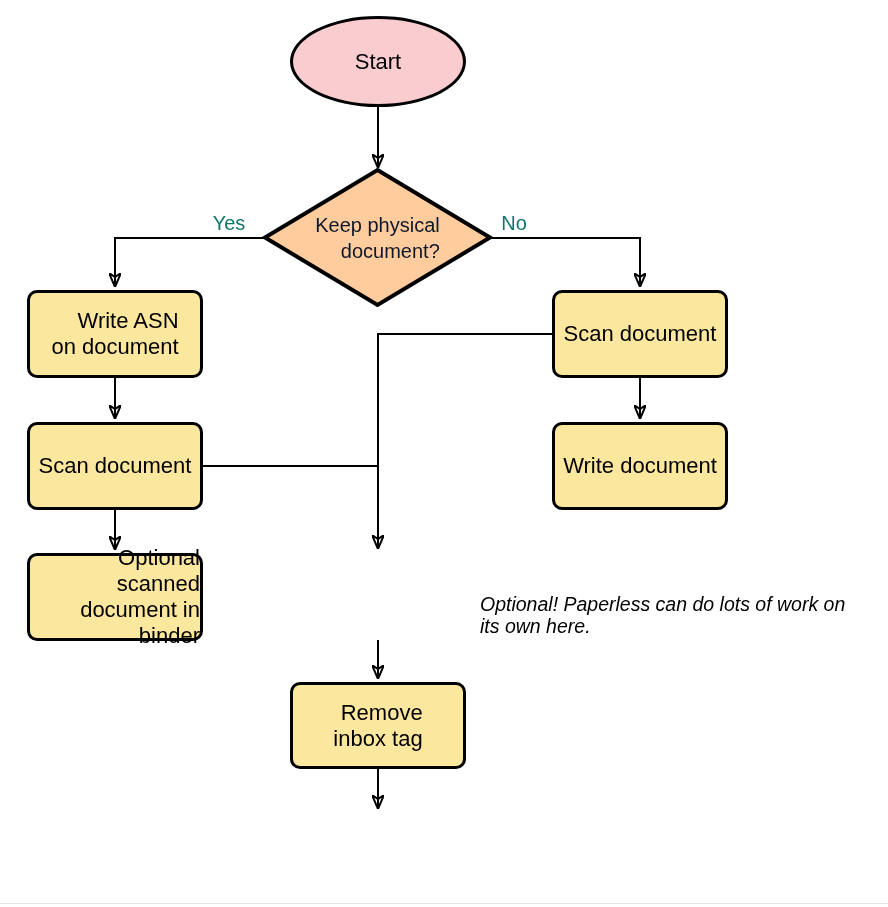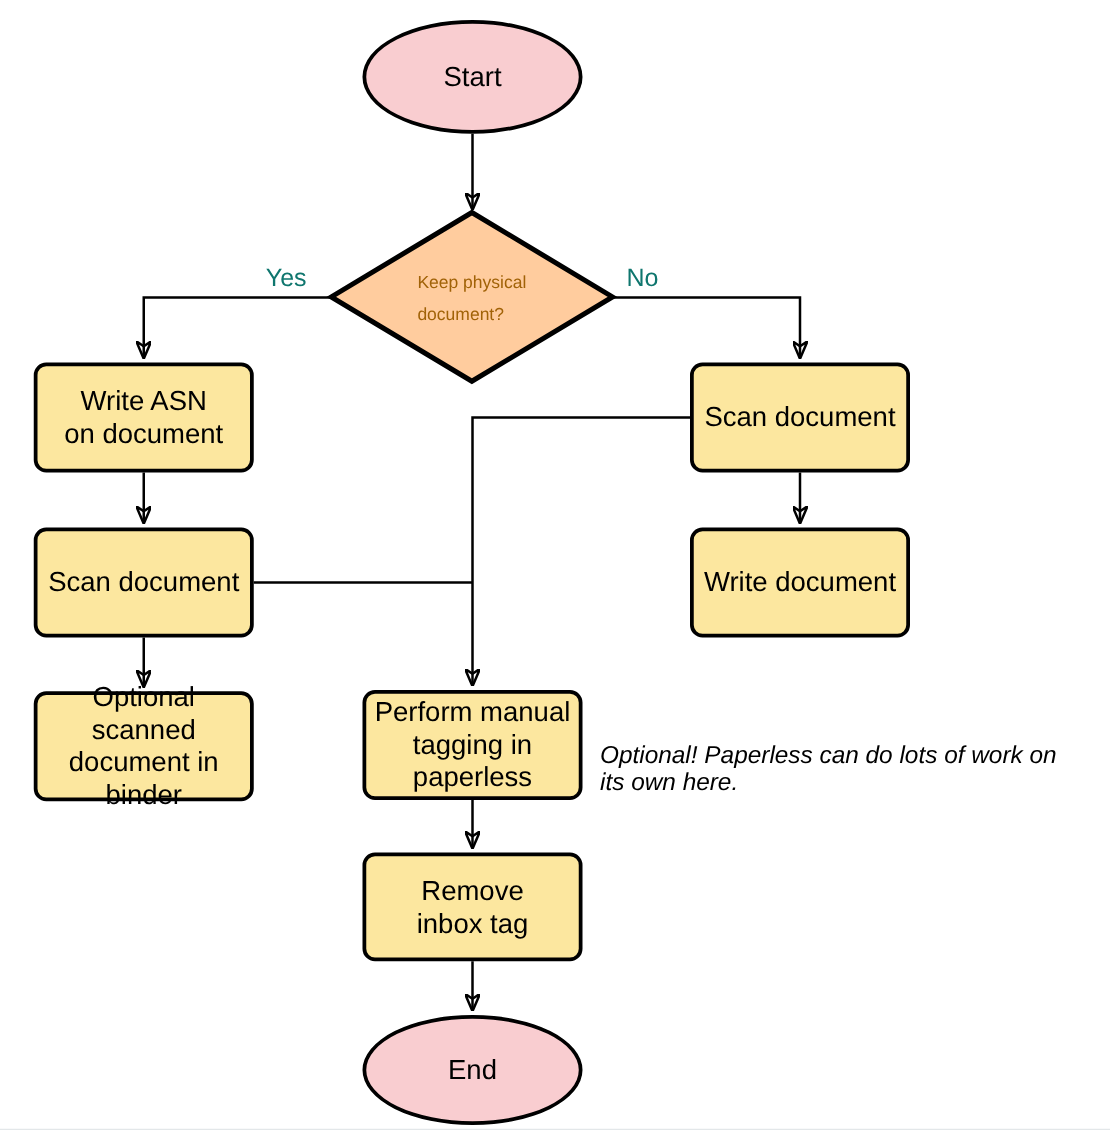--- a/index.html
+++ b/index.html
@@ -27,21 +27,21 @@
   .edges path {
     stroke: var(--line-color);
     stroke-width: 2;
     fill: none;
   }
   .node {
     position: absolute;
     display: flex;
     align-items: center;
     justify-content: center;
-    text-align: center;
+    text-align: right;
     white-space: pre-line;
     font-size: 22px;
     line-height: 26px;
     color: #000000;
   }
   .process {
     background: var(--process-fill);
     border: 3px solid var(--stroke);
     border-radius: 10px;
     width: 176px; height: 88px;
@@ -53,24 +53,24 @@
   }
   .diamond-wrap {
     position: absolute;
     left: 260px; top: 165px;
     width: 235px; height: 145px;
   }
   .diamond-wrap svg { position: absolute; left: 0; top: 0; }
   .diamond-label {
     position: absolute; inset: 0;
     display: flex; align-items: center; justify-content: center;
-    text-align: left;
+    text-align: right;
     white-space: pre-line;
-    font-size: 14px; line-height: 26px;
-    color: #a16207;
+    font-size: 20px; line-height: 26px;
+    color: #0f172a;
   }
   .edge-label {
     position: absolute;
     font-size: 20px;
     line-height: 24px;
     text-align: center;
     color: #0f766e;
   }
   .annotation {
     position: absolute;
@@ -140,28 +140,24 @@
   <div class="node process" id="node-scan-left">Scan document</div>
 
   <div class="node process" id="node-archive">Optional scanned
 document in
 binder</div>
 
   <div class="node process" id="node-scan-right">Scan document</div>
 
   <div class="node process" id="node-trash">Write document</div>
 
-  <div class="node process" id="node-tagging">Perform manual
-tagging in
-paperless</div>
 
   <div class="node process" id="node-remove">Remove
 inbox tag</div>
 
-  <div class="node terminal" id="node-end">End</div>
 
   <div class="edge-label" id="label-yes">Yes</div>
 
   <div class="edge-label" id="label-no">No</div>
 
   <div class="annotation">Optional! Paperless can do lots of work on
 its own here.</div>
 
   <div class="bottom-line"></div>
 

